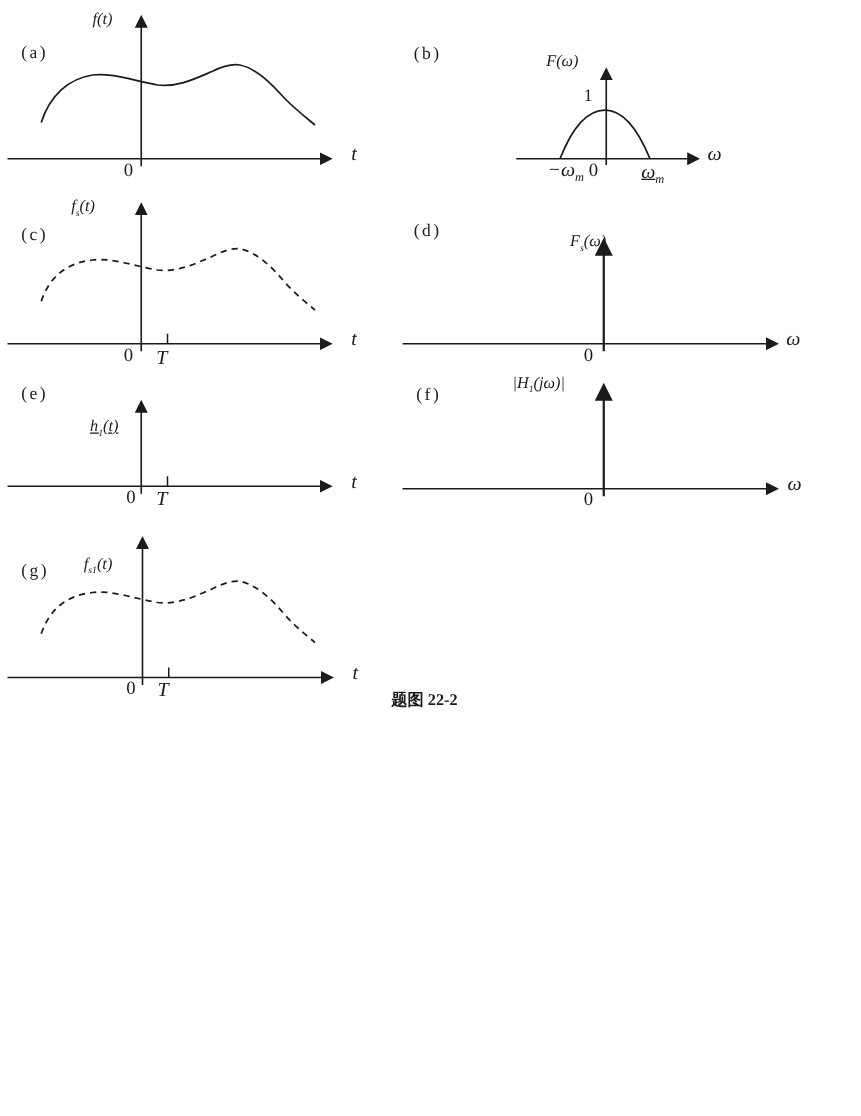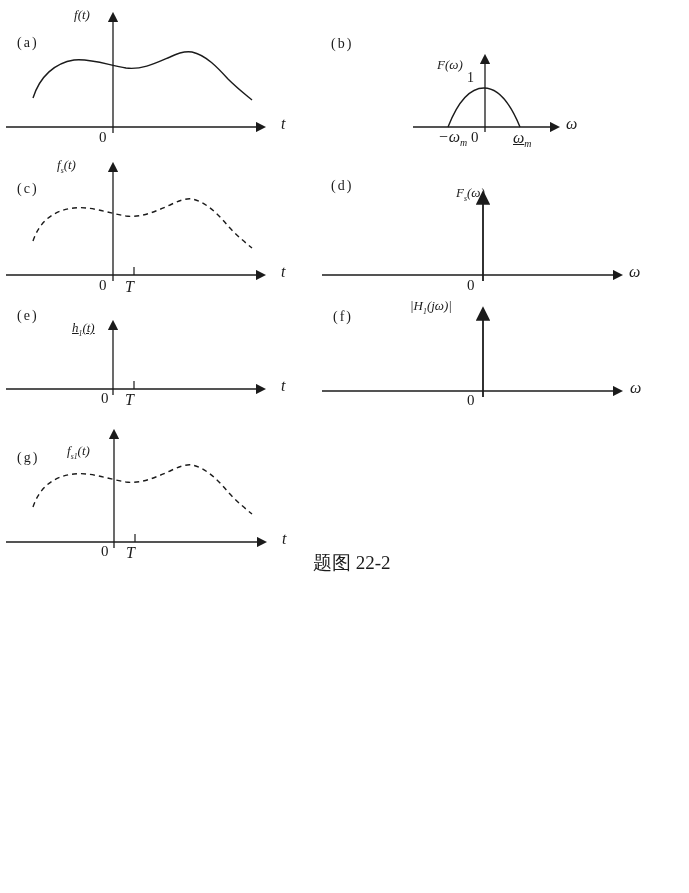--- a/index.html
+++ b/index.html
@@ -6,21 +6,21 @@
   #page{position:relative;width:689px;height:893px;background:#ffffff;overflow:hidden;}
   #fig-svg{position:absolute;left:0;top:0;}
   .lbl{position:absolute;font-family:"Liberation Serif","DejaVu Serif",serif;color:#1b1b1b;white-space:nowrap;line-height:1;}
   .math{font-style:italic;font-size:13px;}
   .math sub{font-size:0.60em;font-style:italic;}
   .smath{font-style:italic;font-size:16px;}
   .smath sub{font-size:0.62em;font-style:italic;}
   .num{font-style:normal;font-size:15px;}
   .peak{font-style:normal;font-size:14px;}
   .tag{font-style:normal;font-size:14px;letter-spacing:2px;}
-  .caption{font-style:normal;font-size:19px;}
+  .caption{font-style:normal;font-size:13px;font-weight:bold;}
   .axis{stroke:#1b1b1b;stroke-width:1.3;fill:none;}
   .axis-bold{stroke:#1b1b1b;stroke-width:1.8;fill:none;}
   .tick{stroke:#1b1b1b;stroke-width:1.2;fill:none;}
   .curve{stroke:#1b1b1b;stroke-width:1.4;fill:none;}
   .curve.dashed{stroke-dasharray:5 4;}
 </style>
 </head>
 <body>
 
 <div id="page">
@@ -74,40 +74,40 @@
       <path class="curve dashed" d="M33,507 C40,486 55,476 74,474 C90,472 108,479 126,482 C142,484 156,477 170,471 C178,467 186,464 192,465 C206,468 218,480 228,492 C237,502 246,509 252,514"></path>
     </g>
   </svg>
 
   <span class="lbl tag" style="left:17px;top:36px;">(a)</span>
   <span class="lbl math" style="left:74px;top:8px;"><span>f</span><sub></sub><span>(t)</span></span>
   <span class="lbl num" style="left:99px;top:130px;">0</span>
   <span class="lbl smath" style="left:281px;top:116px;">t</span>
 
   <span class="lbl tag" style="left:331px;top:37px;">(b)</span>
-  <span class="lbl math" style="left:437px;top:58px;"><span>F</span><sub></sub><span>(ω)</span></span>
+  <span class="lbl math" style="left:437px;top:42px;"><span>F</span><sub></sub><span>(ω)</span></span>
   <span class="lbl peak" style="left:467px;top:71px;">1</span>
   <span class="lbl smath" style="left:438px;top:129px;"><span>−ω</span><sub>m</sub></span>
   <span class="lbl num" style="left:471px;top:130px;">0</span>
   <span class="lbl smath" style="left:513px;top:130px;text-decoration:underline;"><span>ω</span><sub>m</sub></span>
   <span class="lbl smath" style="left:566px;top:116px;">ω</span>
 
   <span class="lbl tag" style="left:17px;top:182px;">(c)</span>
   <span class="lbl math" style="left:57px;top:158px;"><span>f</span><sub>s</sub><span>(t)</span></span>
   <span class="lbl num" style="left:99px;top:278px;">0</span>
   <span class="lbl smath" style="left:125px;top:279px;">T</span>
   <span class="lbl smath" style="left:281px;top:264px;">t</span>
 
   <span class="lbl tag" style="left:331px;top:179px;">(d)</span>
   <span class="lbl math" style="left:429px;top:186px;margin-left:27px;"><span>F</span><sub>s</sub><span>(ω)</span></span>
   <span class="lbl num" style="left:467px;top:278px;">0</span>
   <span class="lbl smath" style="left:629px;top:264px;">ω</span>
 
   <span class="lbl tag" style="left:17px;top:309px;">(e)</span>
-  <span class="lbl math" style="left:72px;top:321px;text-decoration:underline;"><span>h</span><sub>1</sub><span>(t)</span></span>
+  <span class="lbl math" style="left:72px;top:334px;text-decoration:underline;"><span>h</span><sub>1</sub><span>(t)</span></span>
   <span class="lbl num" style="left:101px;top:391px;">0</span>
   <span class="lbl smath" style="left:125px;top:392px;">T</span>
   <span class="lbl smath" style="left:281px;top:378px;">t</span>
 
   <span class="lbl tag" style="left:333px;top:310px;">(f)</span>
   <span class="lbl math" style="left:410px;top:299px;font-family:Liberation Serif, serif;"><span>|H</span><sub>1</sub><span>(jω)|</span></span>
   <span class="lbl num" style="left:467px;top:393px;">0</span>
   <span class="lbl smath" style="left:630px;top:380px;">ω</span>
 
   <span class="lbl tag" style="left:17px;top:451px;">(g)</span>

